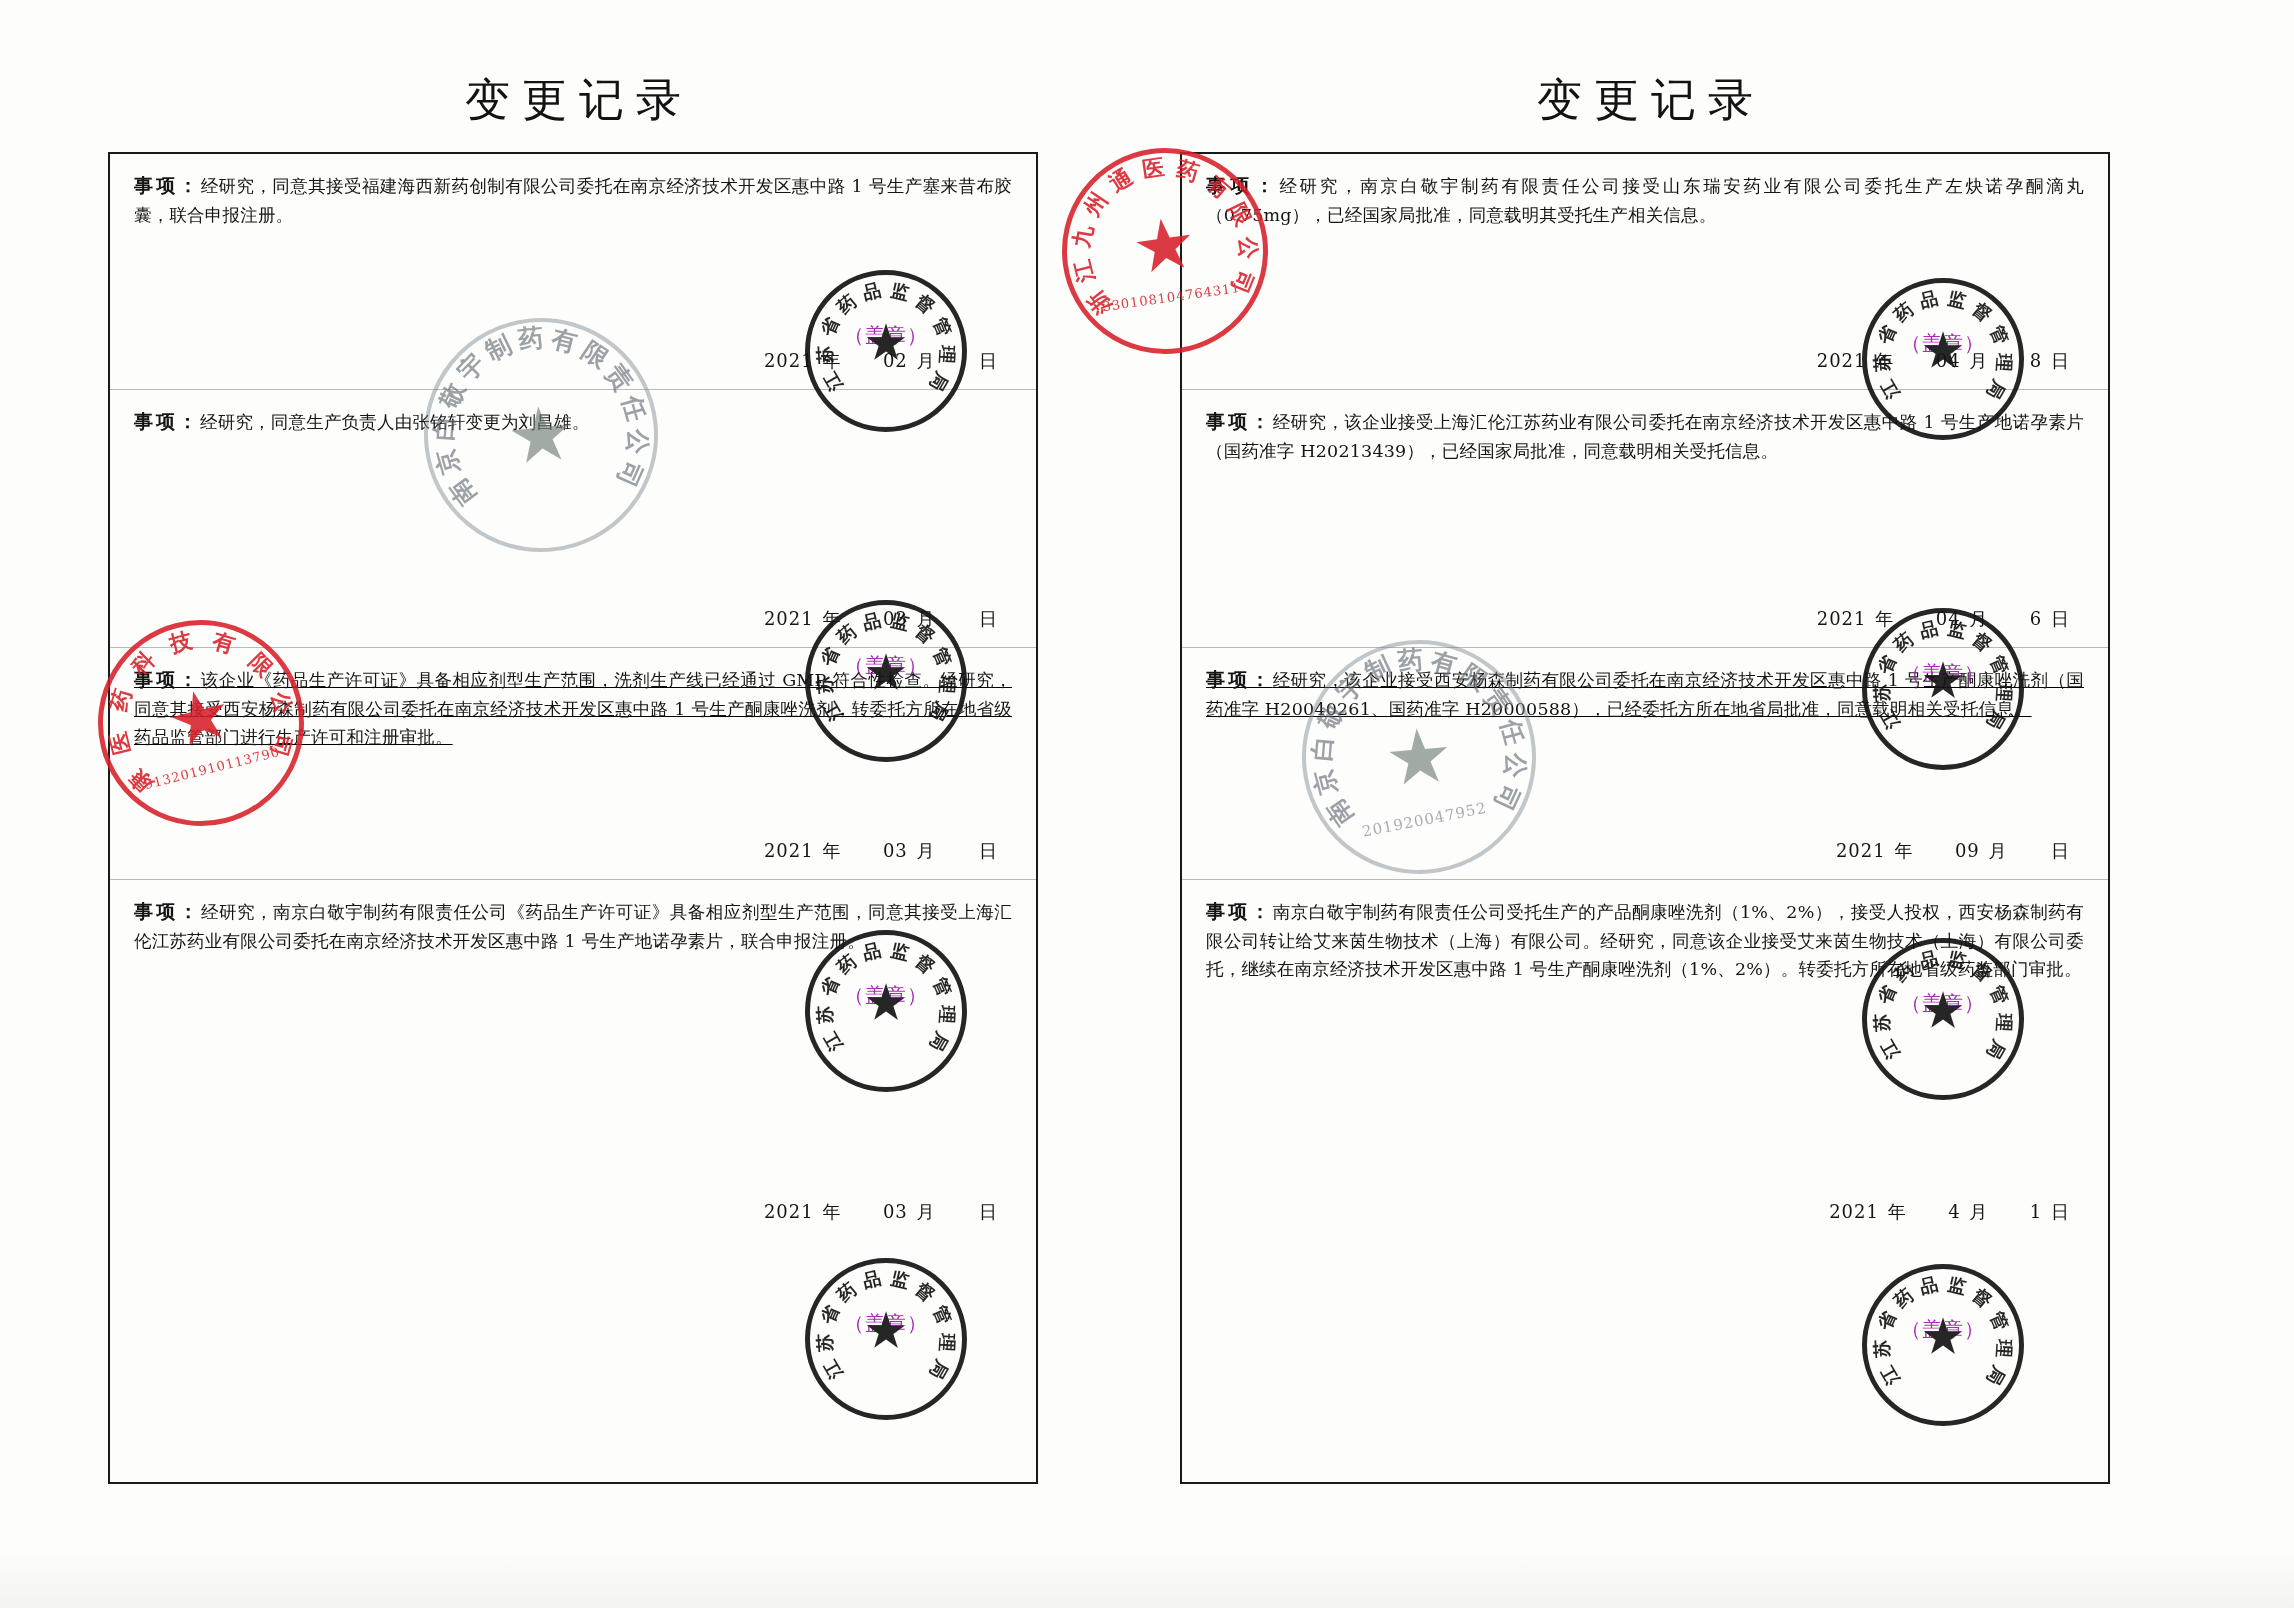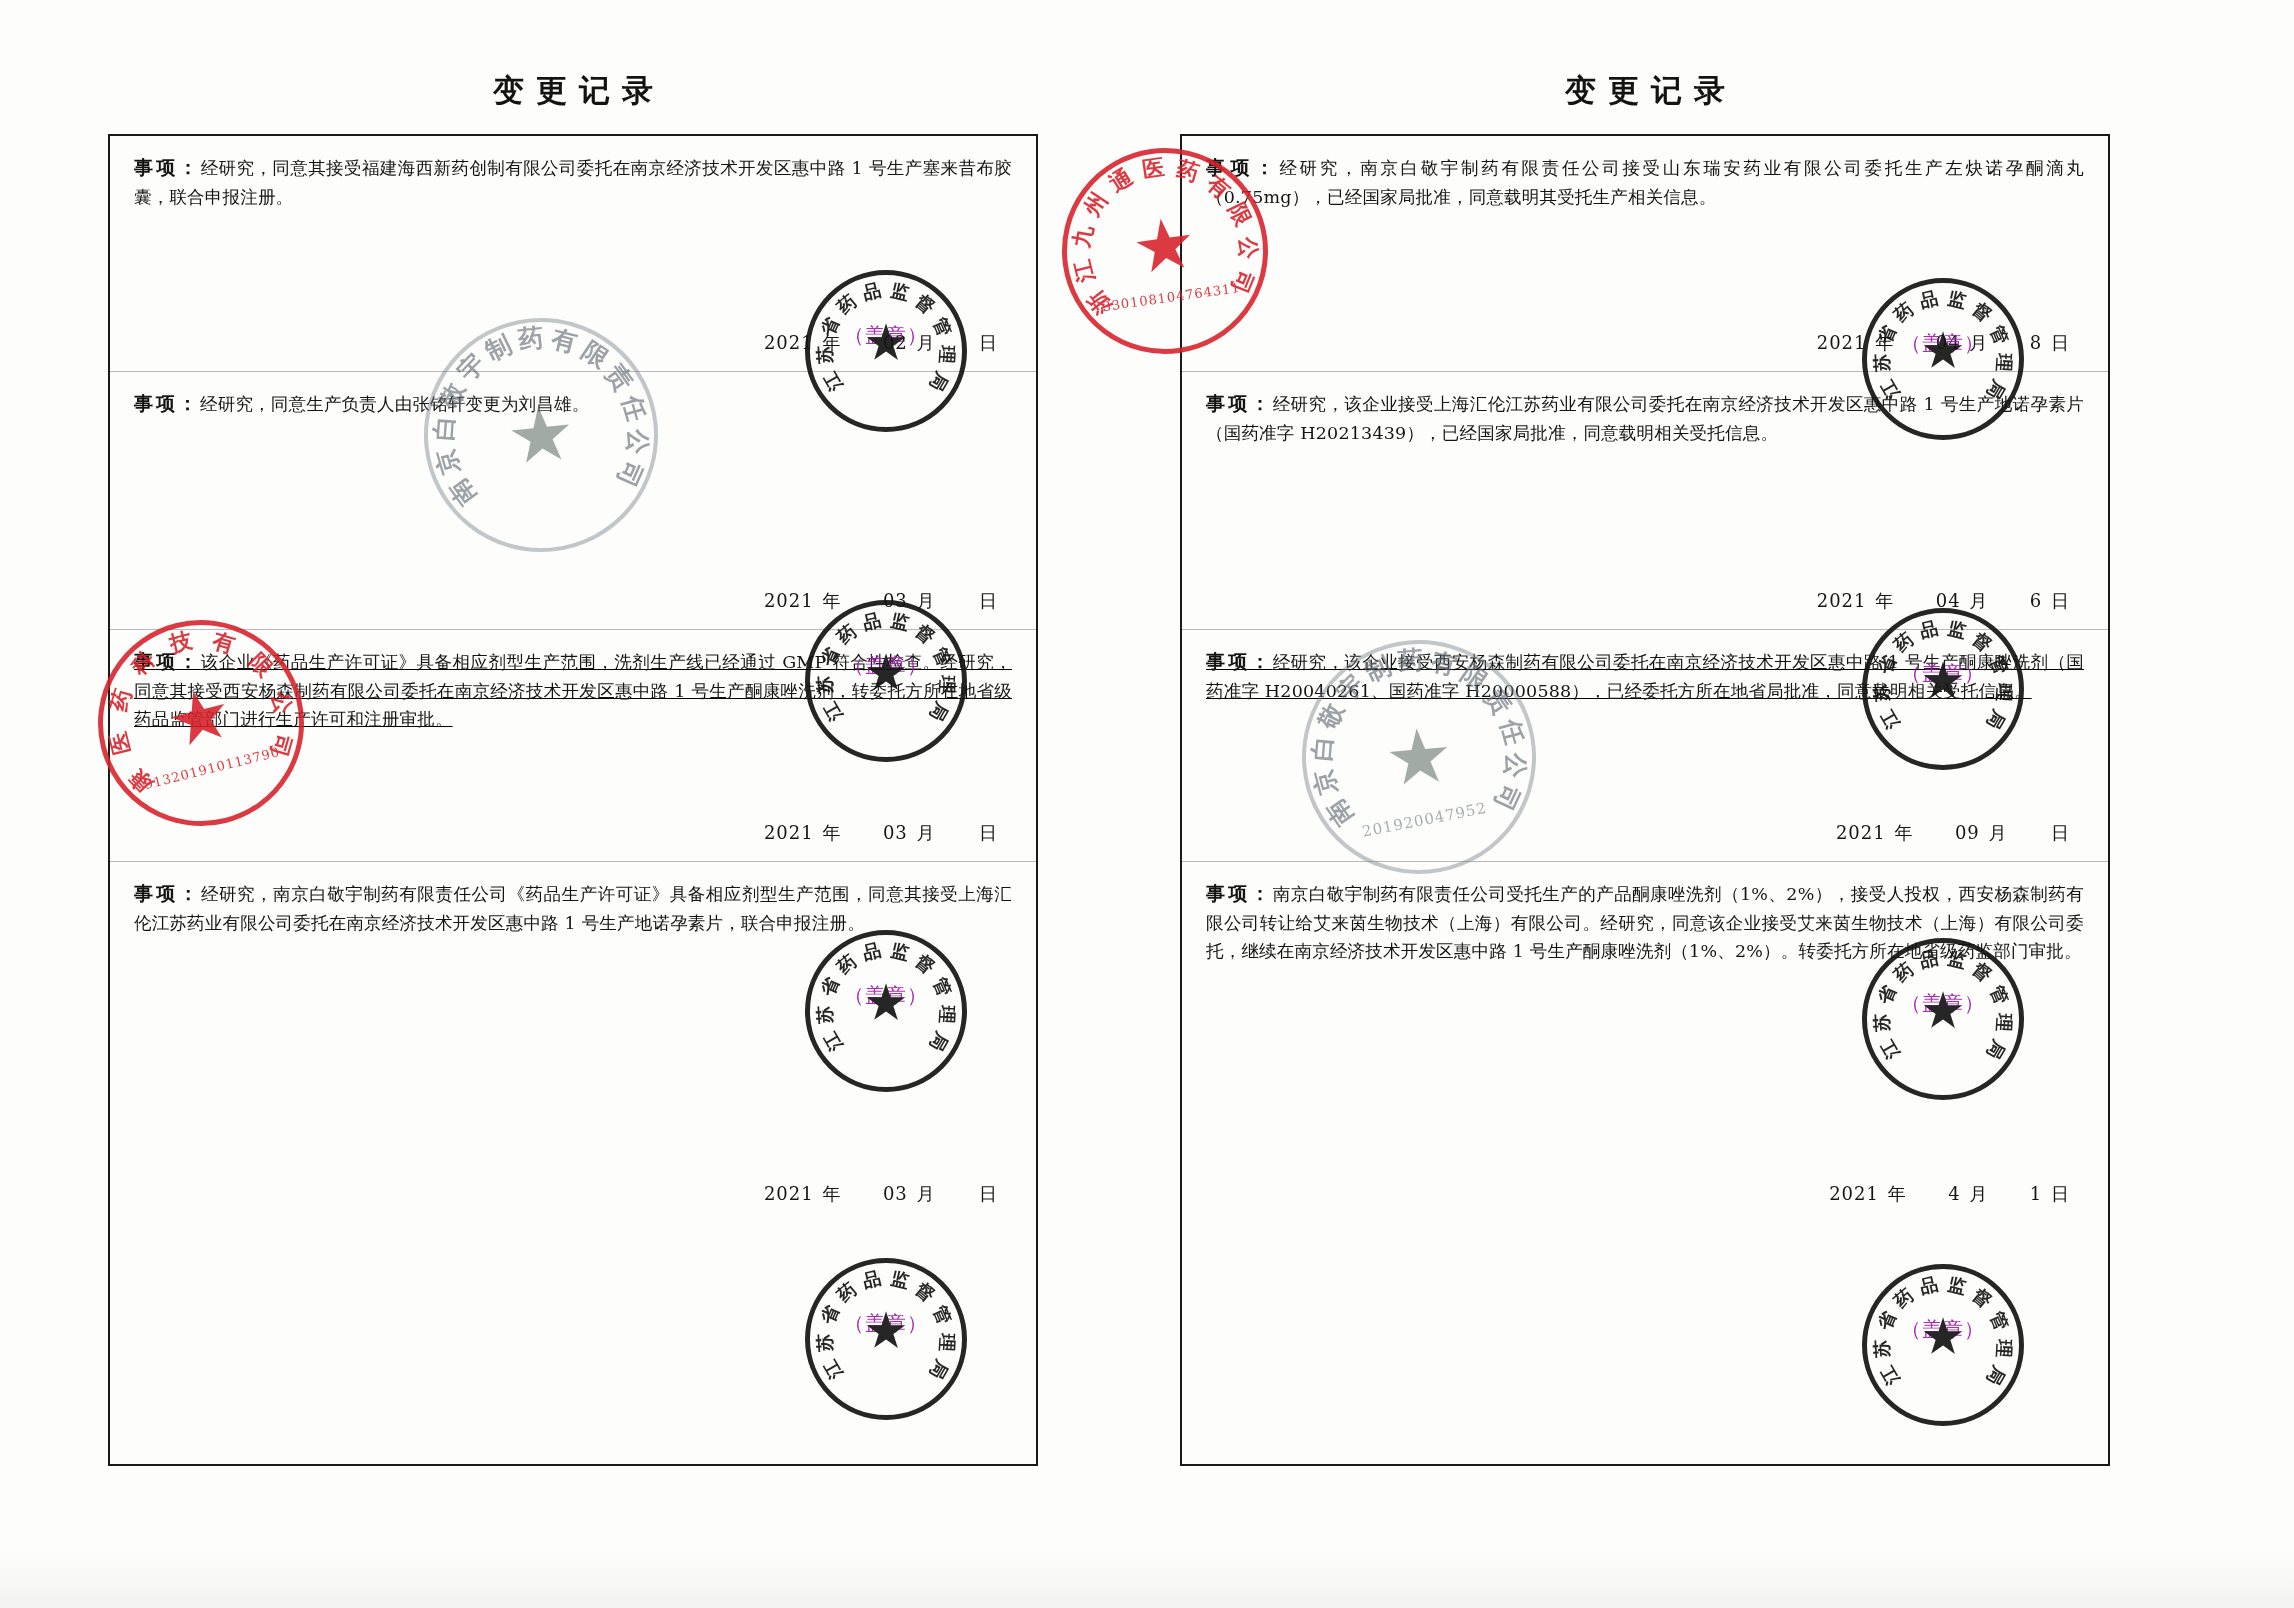--- a/index.html
+++ b/index.html
@@ -27,23 +27,23 @@
     position: absolute;
     top: 70px;
     width: 930px;
     height: 1420px;
   }
   .panel.left  { left: 108px; }
   .panel.right { left: 1180px; }
 
   .panel-title {
     text-align: center;
-    font-size: 31px;
+    font-size: 45px;
     letter-spacing: 12px;
-    font-weight: 700;
+    font-weight: 400;
     color: #131313;
     font-family: "DejaVu Serif", "Liberation Serif", serif;
     margin-bottom: 22px;
     text-indent: 12px;
   }
 
   .panel-frame {
     position: relative;
     border: 2px solid #1a1a1a;
     height: 1332px;

